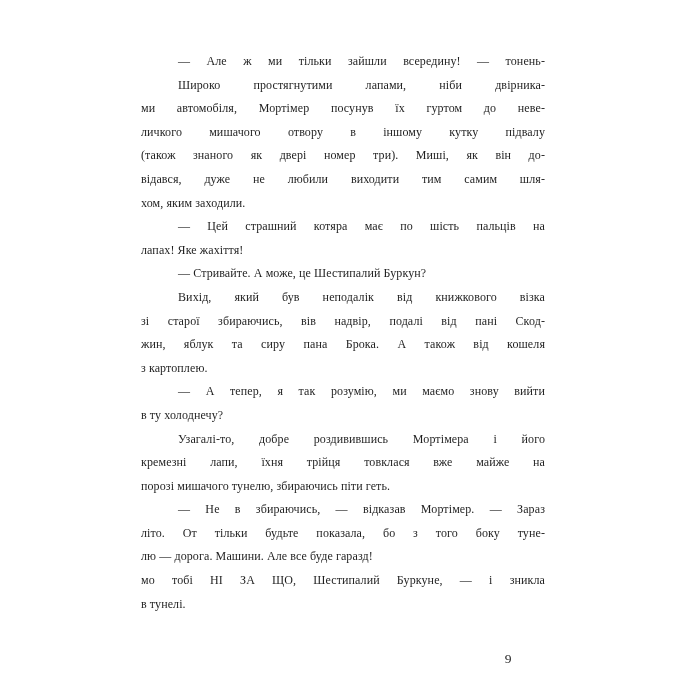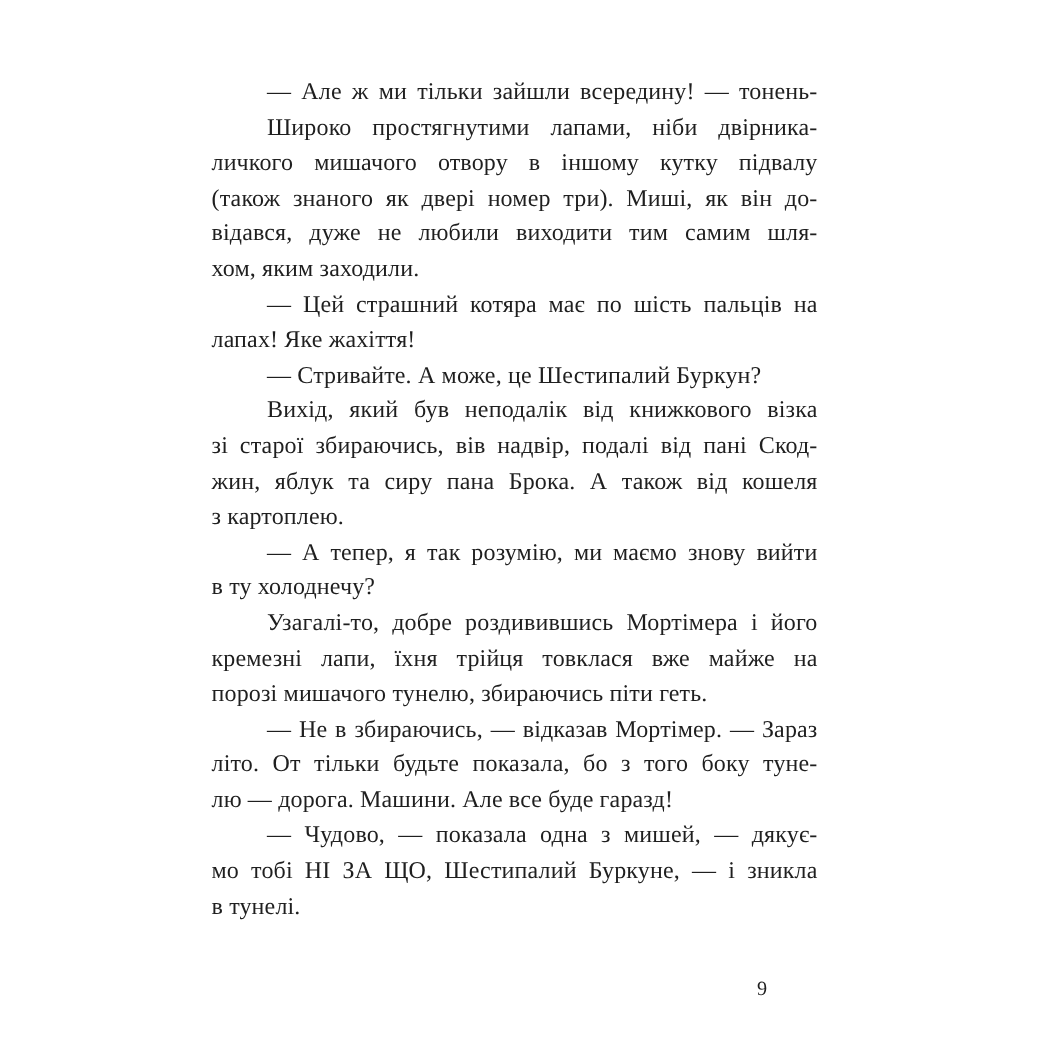--- a/index.html
+++ b/index.html
@@ -18,21 +18,21 @@
   .page {
     position: absolute;
     inset: 0;
     background: #ffffff;
   }
   .text-block {
     position: absolute;
     left: 141px;
     top: 50px;
     width: 404px;
-    font-size: 16px;
+    font-size: 12px;
     line-height: 23.6px;
     letter-spacing: 0.1px;
   }
   .line {
     text-align: justify;
     text-align-last: justify;
     white-space: normal;
   }
   .line.last {
     text-align-last: left;
@@ -50,37 +50,37 @@
     color: #1f1f1f;
   }
 </style>
 </head>
 <body>
 
 <div class="page">
   <div class="text-block">
       <div class="line first">— Але ж ми тільки зайшли всередину! — тонень-</div>
       <div class="line first">Широко простягнутими лапами, ніби двірника-</div>
+      <div class="line">ми автомобіля, Мортімер посунув їх гуртом до неве-</div>
       <div class="line">личкого мишачого отвору в іншому кутку підвалу</div>
       <div class="line">(також знаного як двері номер три). Миші, як він до-</div>
       <div class="line">відався, дуже не любили виходити тим самим шля-</div>
       <div class="line last">хом, яким заходили.</div>
       <div class="line first">— Цей страшний котяра має по шість пальців на</div>
       <div class="line last">лапах! Яке жахіття!</div>
       <div class="line first last">— Стривайте. А може, це Шестипалий Буркун?</div>
       <div class="line first">Вихід, який був неподалік від книжкового візка</div>
       <div class="line">зі старої збираючись, вів надвір, подалі від пані Скод-</div>
       <div class="line">жин, яблук та сиру пана Брока. А також від кошеля</div>
       <div class="line last">з картоплею.</div>
       <div class="line first">— А тепер, я так розумію, ми маємо знову вийти</div>
       <div class="line last">в ту холоднечу?</div>
       <div class="line first">Узагалі-то, добре роздивившись Мортімера і його</div>
       <div class="line">кремезні лапи, їхня трійця товклася вже майже на</div>
       <div class="line last">порозі мишачого тунелю, збираючись піти геть.</div>
       <div class="line first">— Не в збираючись, — відказав Мортімер. — Зараз</div>
       <div class="line">літо. От тільки будьте показала, бо з того боку туне-</div>
       <div class="line last">лю — дорога. Машини. Але все буде гаразд!</div>
-      <div class="line first">— Чудово, — показала одна з мишей, — дякує-</div>
       <div class="line">мо тобі НІ ЗА ЩО, Шестипалий Буркуне, — і зникла</div>
       <div class="line last">в тунелі.</div>
     </div>
   <div class="page-number">9</div>
 </div>
 
 </body></html>

